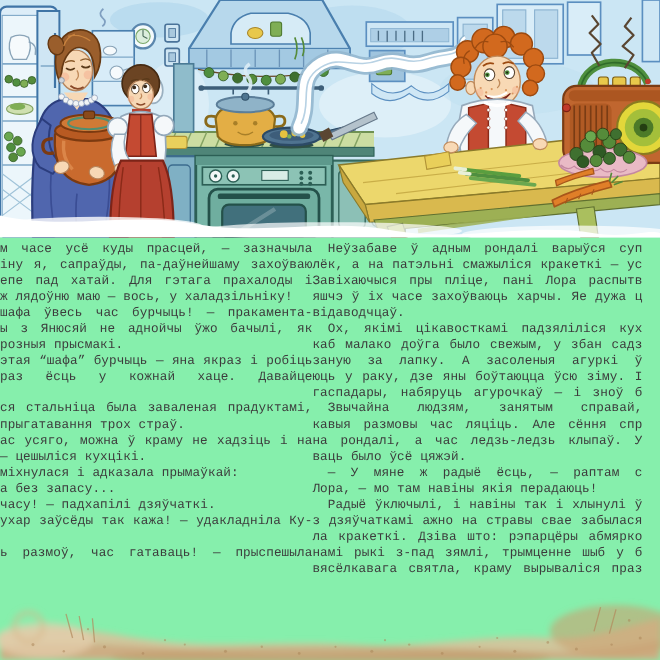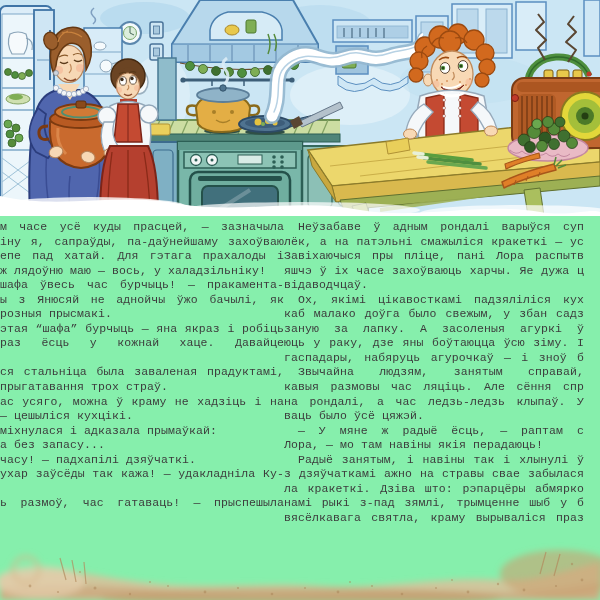--- a/index.html
+++ b/index.html
@@ -485,21 +485,21 @@
       <div class="ln j">каб малако доўга было свежым, у збан садз</div>
       <div class="ln j">заную за лапку. А засоленыя агуркі ў вялікі</div>
       <div class="ln j">юць у раку, дзе яны боўтаюцца ўсю зіму. І</div>
       <div class="ln j">гаспадары, набяруць агурочкаў — і зноў б</div>
       <div class="ln j ind">Звычайна людзям, занятым справай,</div>
       <div class="ln j">кавыя размовы час ляціць. Але сёння спр</div>
       <div class="ln j">на рондалі, а час ледзь-ледзь клыпаў. У</div>
       <div class="ln">ваць было ўсё цяжэй.</div>
       <div class="ln j ind">— У мяне ж радыё ёсць, — раптам с</div>
       <div class="ln">Лора, — мо там навіны якія перадаюць!</div>
-      <div class="ln j ind">Радыё занятым, і навіны так і хлынулі ў</div>
+      <div class="ln j ind">Радыё ўключылі, і навіны так і хлынулі ў</div>
       <div class="ln j">з дзяўчаткамі ажно на стравы свае забылася</div>
       <div class="ln j">ла кракеткі. Дзіва што: рэпарцёры абмярко</div>
       <div class="ln j">намі рыкі з-пад зямлі, трымценне шыб у б</div>
       <div class="ln j">вясёлкавага святла, краму вырываліся праз</div>
     </div>
 
   <svg class="sand" width="600" height="58" viewBox="0 0 600 58">
     <defs>
       <filter id="soft" x="-20%" y="-40%" width="140%" height="180%">
         <feGaussianBlur stdDeviation="3"></feGaussianBlur>

